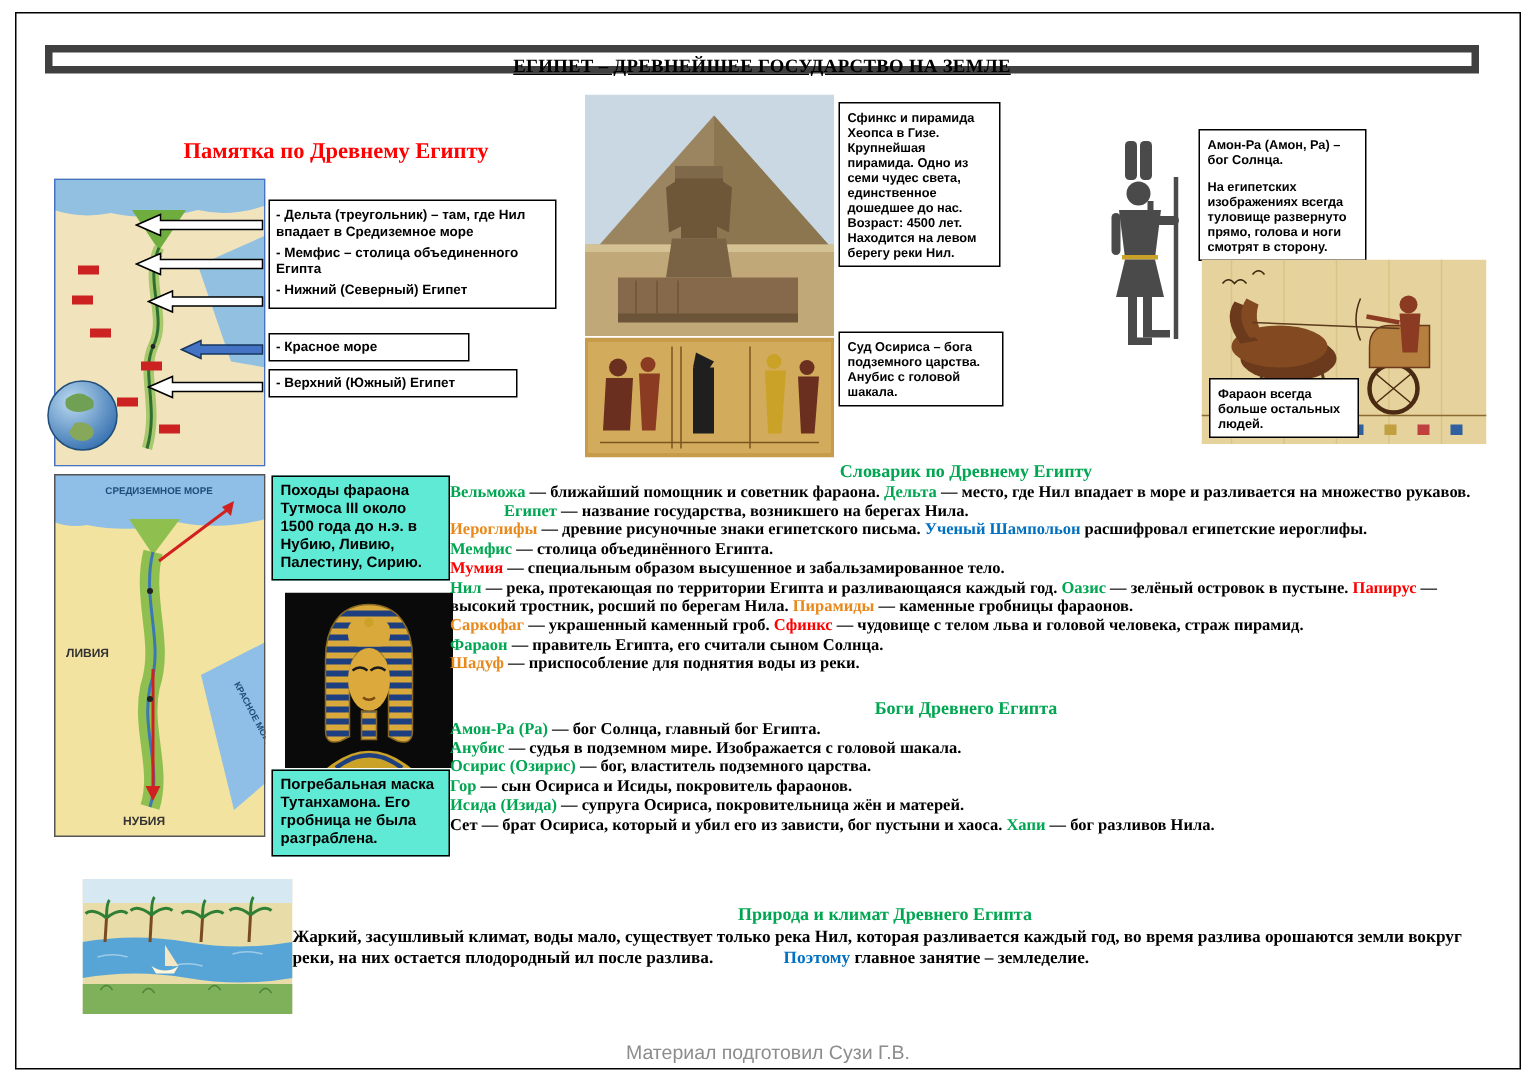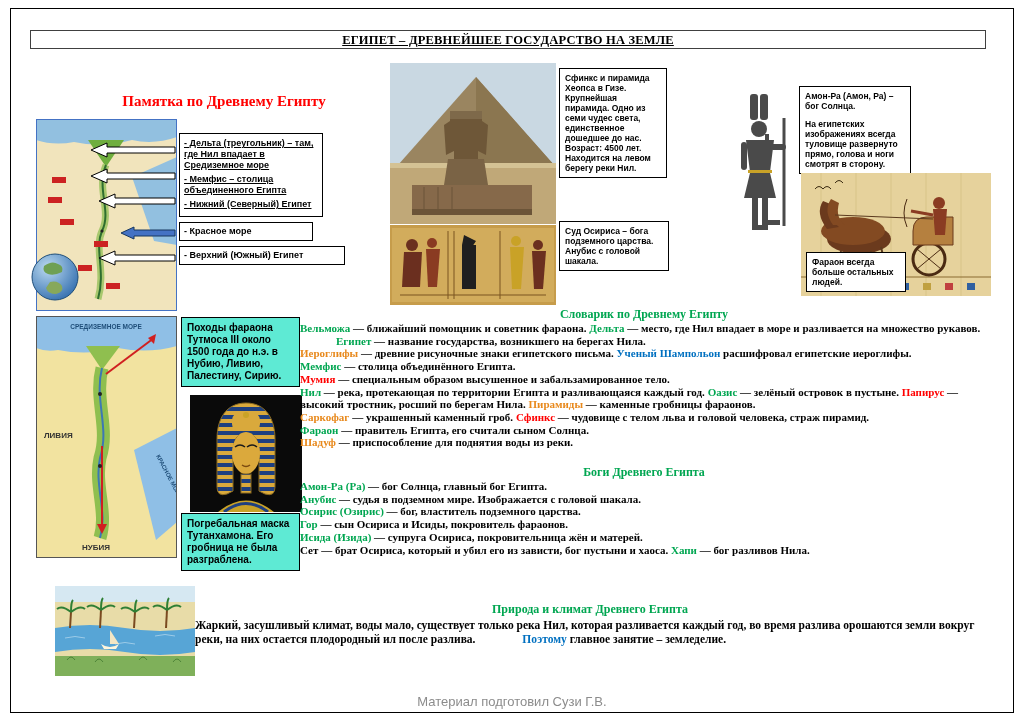--- a/index.html
+++ b/index.html
@@ -2,34 +2,34 @@
 <html><head>
 <meta charset="utf-8">
 <style>
   * { margin:0; padding:0; box-sizing:border-box; }
   html,body { background:#fff; }
   body { width:1024px; height:723px; overflow:hidden; font-family:"Liberation Serif", serif; }
   .slide { position:relative; width:1024px; height:723px; background:#fff; }
   .abs { position:absolute; }
 
   .outer-border { left:10px; top:8px; width:1004px; height:705px; border:1px solid #000; }
-  .title-box { left:30px; top:30px; width:956px; height:19px; border:1px solid #404040;
+  .title-box { left:30px; top:30px; width:956px; height:19px; border:5px solid #404040;
                font-weight:bold; font-size:12.5px; text-align:center; text-decoration:underline;
                padding-top:2px; letter-spacing:.2px; }
 
   .memo-title { left:100px; top:93px; width:248px; text-align:center; color:#FF0000;
                 font-weight:bold; font-size:15px; }
 
   .map1 { left:36px; top:119px; width:141px; height:192px; }
   .globe { left:30px; top:252px; width:50px; height:50px; }
 
   .memo-box { border:1px solid #000; background:#fff; padding:3px 4px;
               font-family:"Liberation Sans", sans-serif; font-weight:bold; font-size:9px;
               line-height:11px; }
-  .memo-box-a { left:179px; top:133px; width:144px;text-decoration:underline; }
+  .memo-box-a { left:179px; top:133px; width:192px; }
   .memo-box-a .memo-item { margin:1px 0 3px 0; }
   .memo-box-b { left:179px; top:222px; width:134px; }
   .memo-box-c { left:179px; top:246px; width:166px; }
 
   .arrow { height:16px; }
   .arrow-a1 { left:90px;  top:142px; width:86px; }
   .arrow-a2 { left:90px;  top:168px; width:86px; }
   .arrow-a3 { left:98px;  top:193px; width:78px; }
   .arrow-a4 { left:120px; top:226px; width:56px; height:14px; }
   .arrow-a5 { left:98px;  top:250px; width:78px; }

